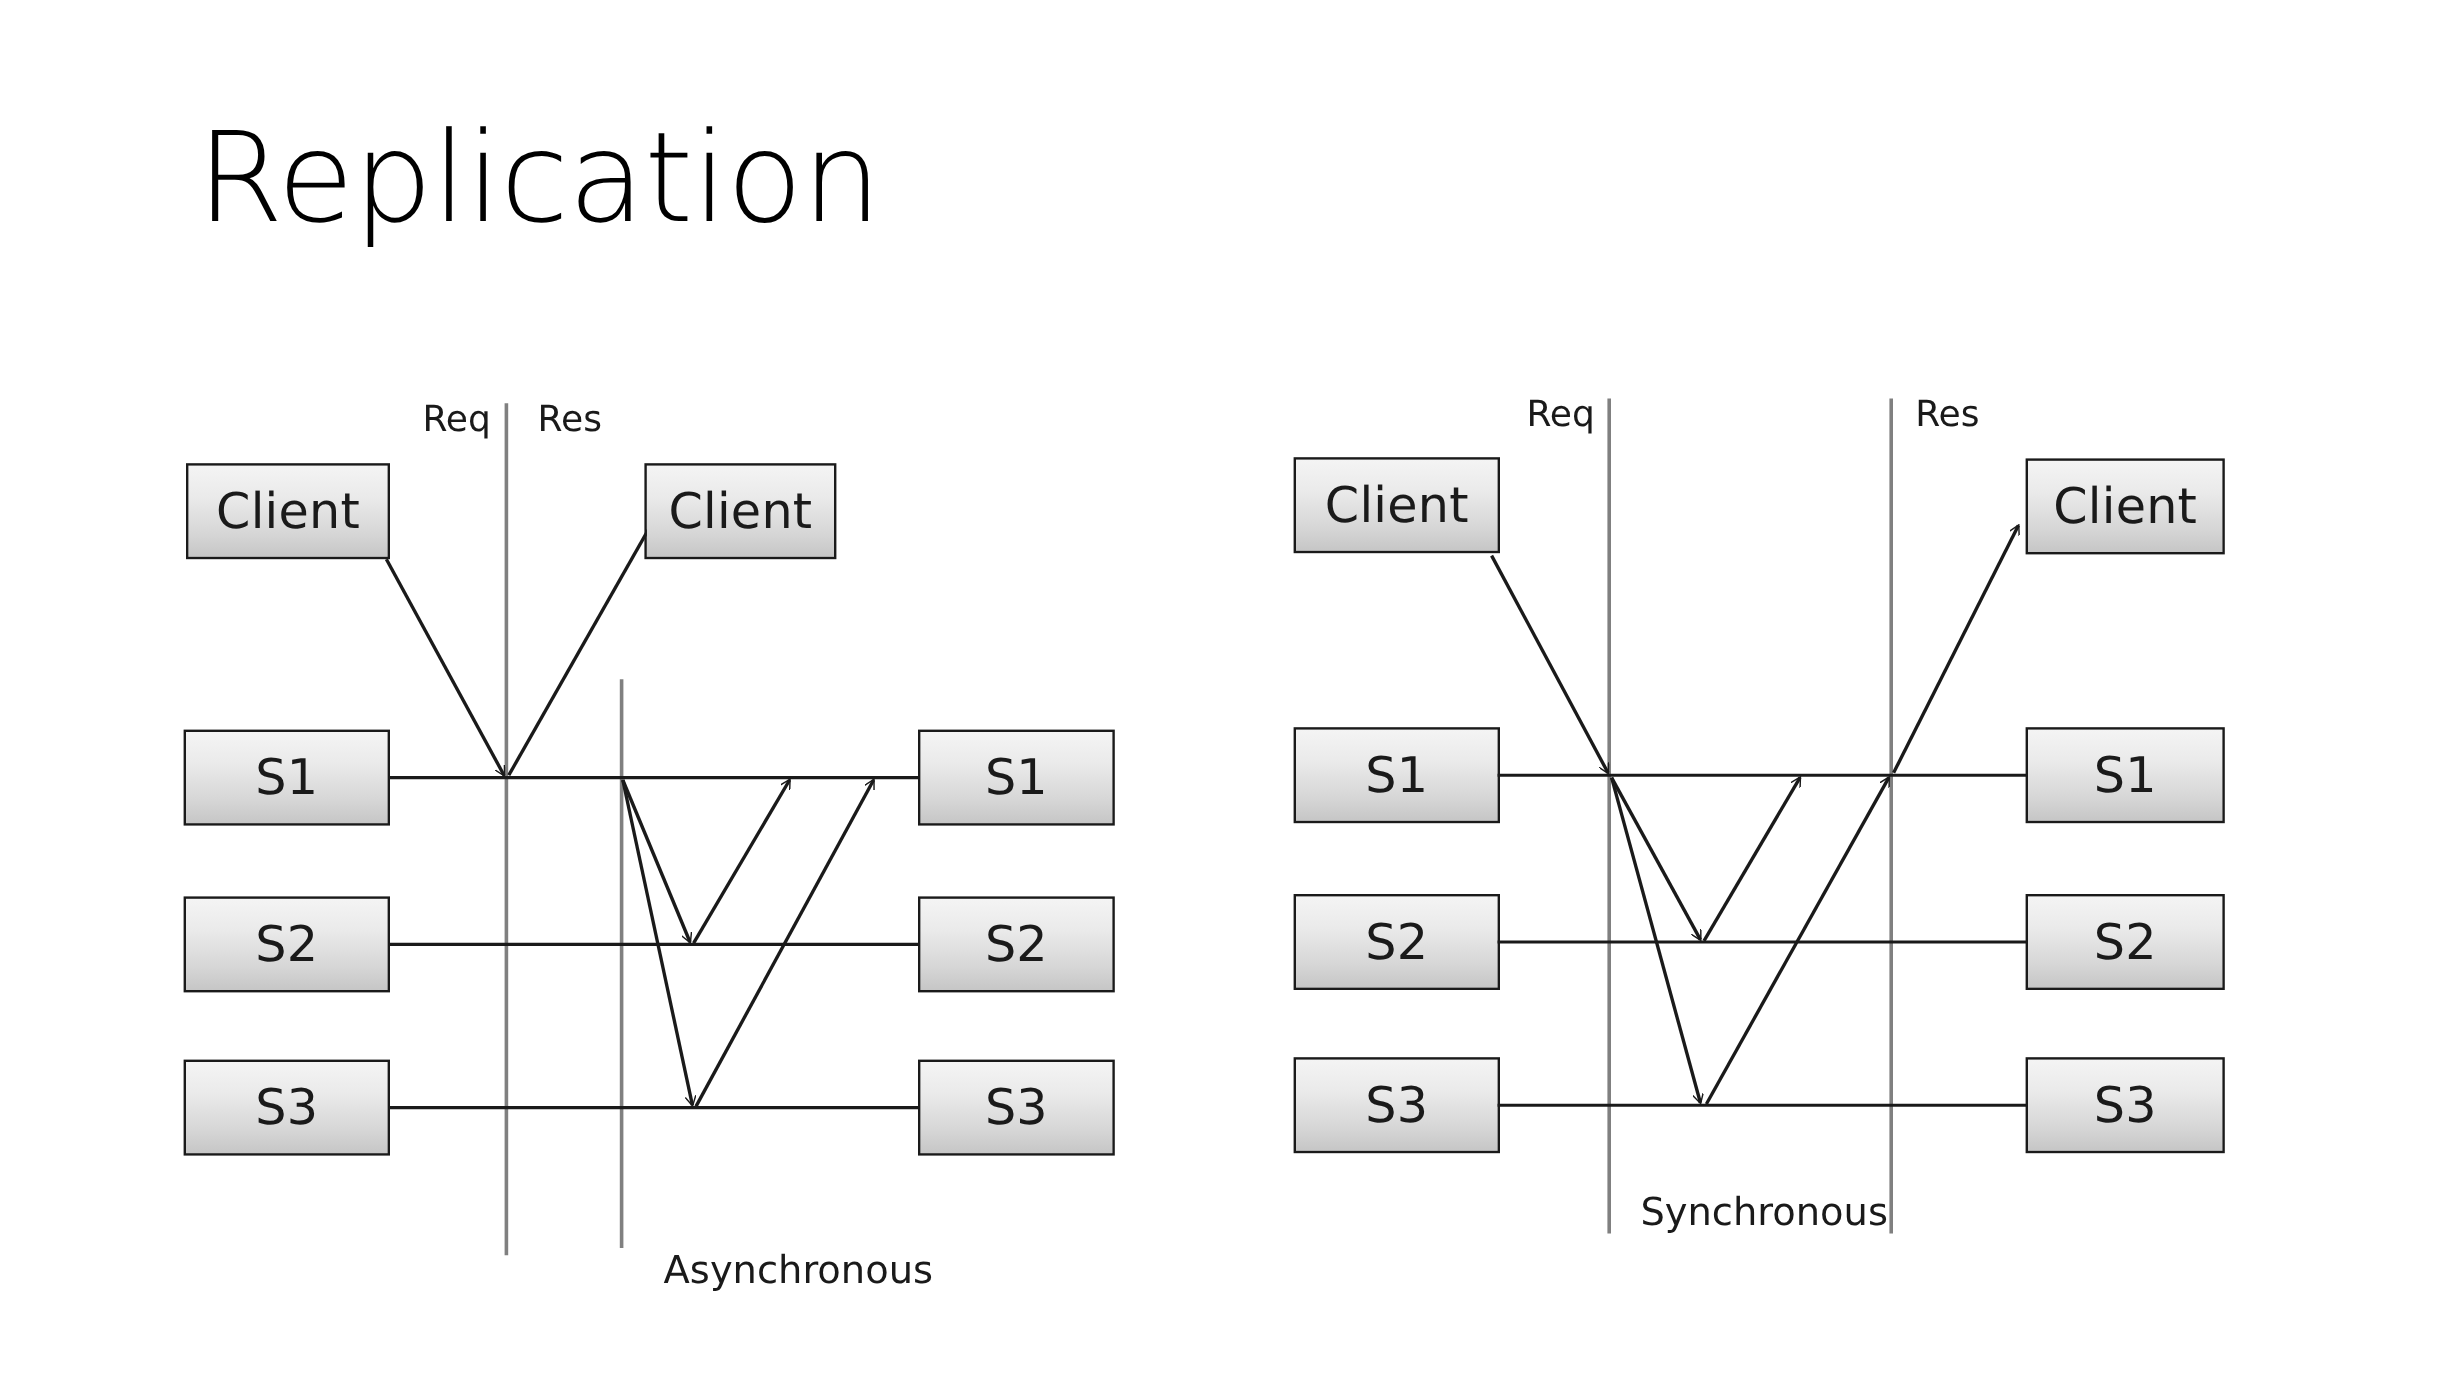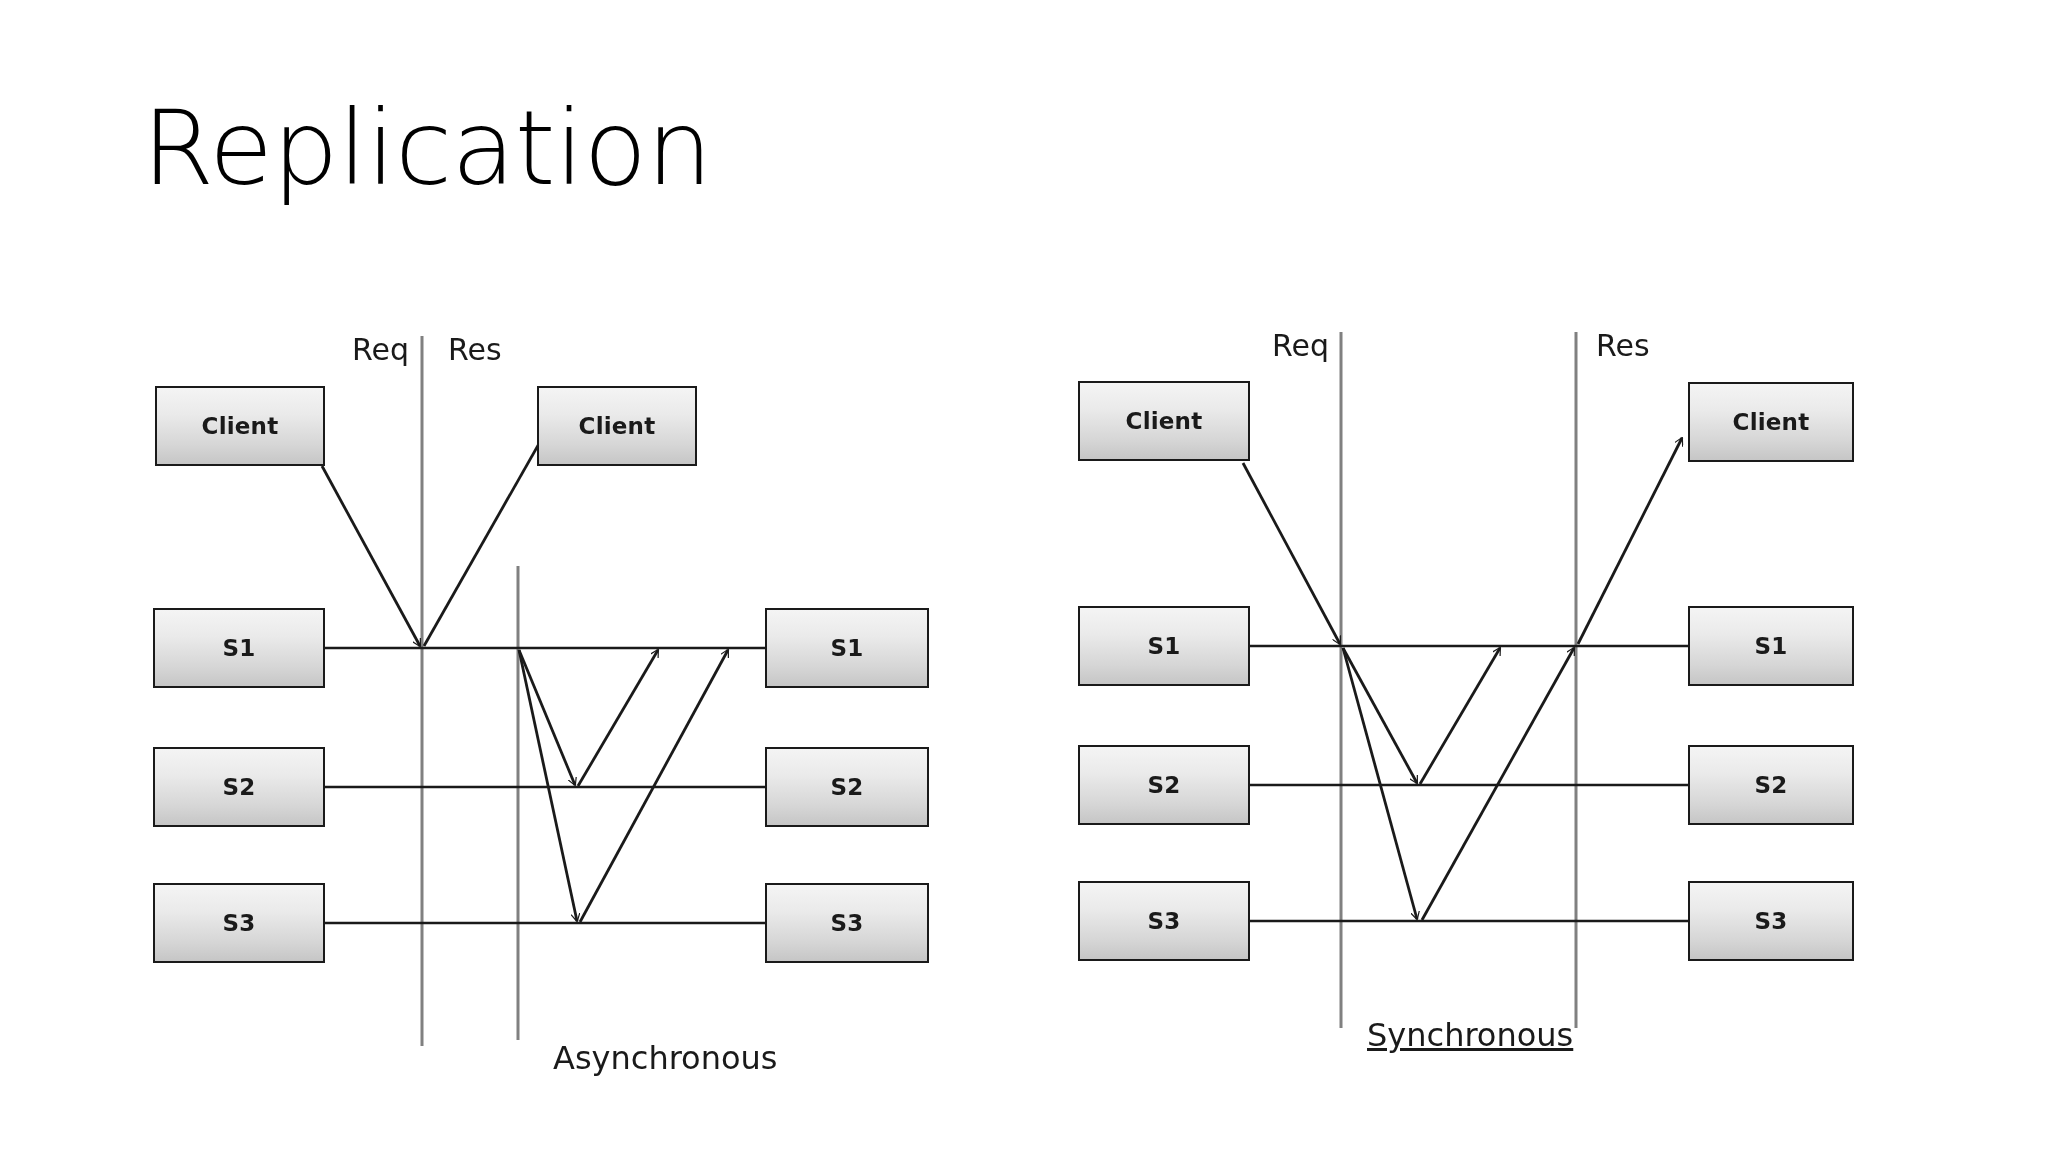--- a/index.html
+++ b/index.html
@@ -21,21 +21,21 @@
     position: absolute;
     left: 0; top: 0;
     width: 2048px;
     height: 1150px;
     background: #ffffff;
   }
 
   
   #slide-title {
     position: absolute;
-    left: 142px;
+    left: 164px;
     top: 96px;
     font-size: 104px;
     line-height: 1.0;
     font-weight: 300;
     letter-spacing: -0.5px;
     color: #000000;
     white-space: nowrap;
   }
 
   
@@ -51,22 +51,22 @@
 
   
   .node-box {
     position: absolute;
     box-sizing: border-box;
     border: 2px solid #1a1a1a;
     background: linear-gradient(to bottom, #f4f4f4 0%, #eaeaea 35%, #d6d6d6 75%, #c6c6c6 100%);
     display: flex;
     align-items: center;
     justify-content: center;
-    font-size: 23px;
-    font-weight: 700;
+    font-size: 41px;
+    font-weight: 400;
     color: #1a1a1a;
     letter-spacing: 0.2px;
   }
 
   
   .axis-label {
     position: absolute;
     font-size: 30px;
     color: #1a1a1a;
     white-space: nowrap;
@@ -207,15 +207,15 @@
   </div>
 
   <div class="node-box" style="left:1688px; top:745px; width:166px; height:80px;">
     <span>S2</span>
   </div>
 
   <div class="node-box" style="left:1688px; top:881px; width:166px; height:80px;">
     <span>S3</span>
   </div>
 
-  <div class="mode-label" style="left:1367px; top:1016px;text-decoration:underline;">Synchronous</div>
+  <div class="mode-label" style="left:1367px; top:991px;">Synchronous</div>
 
 </div>
 
 </body></html>

